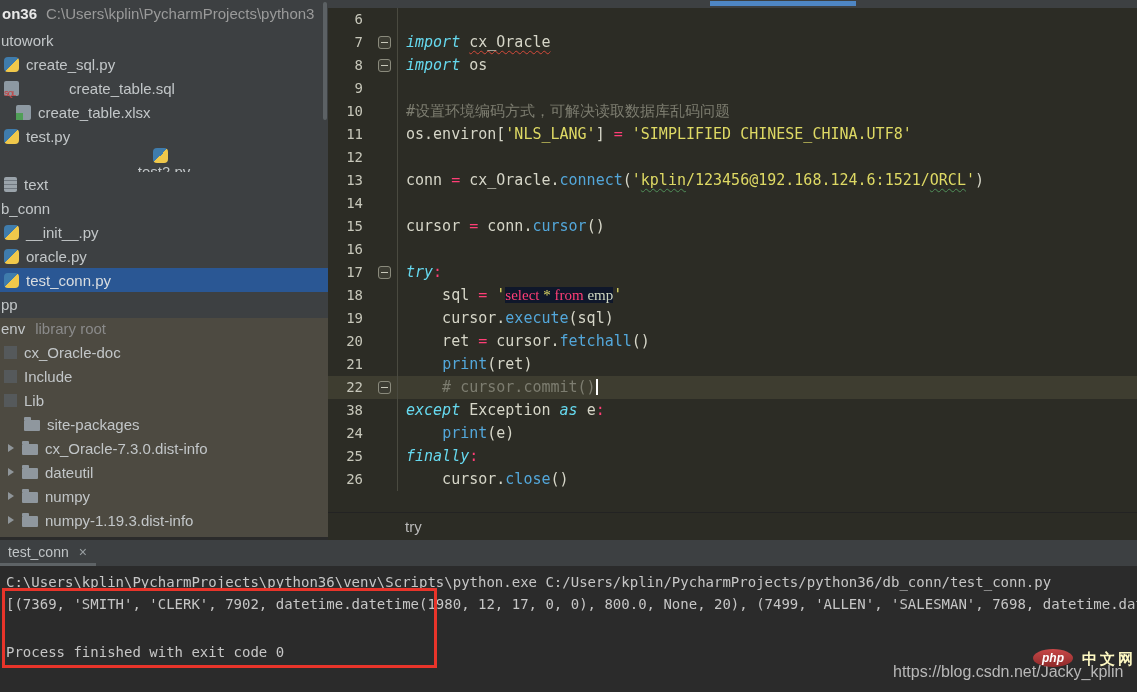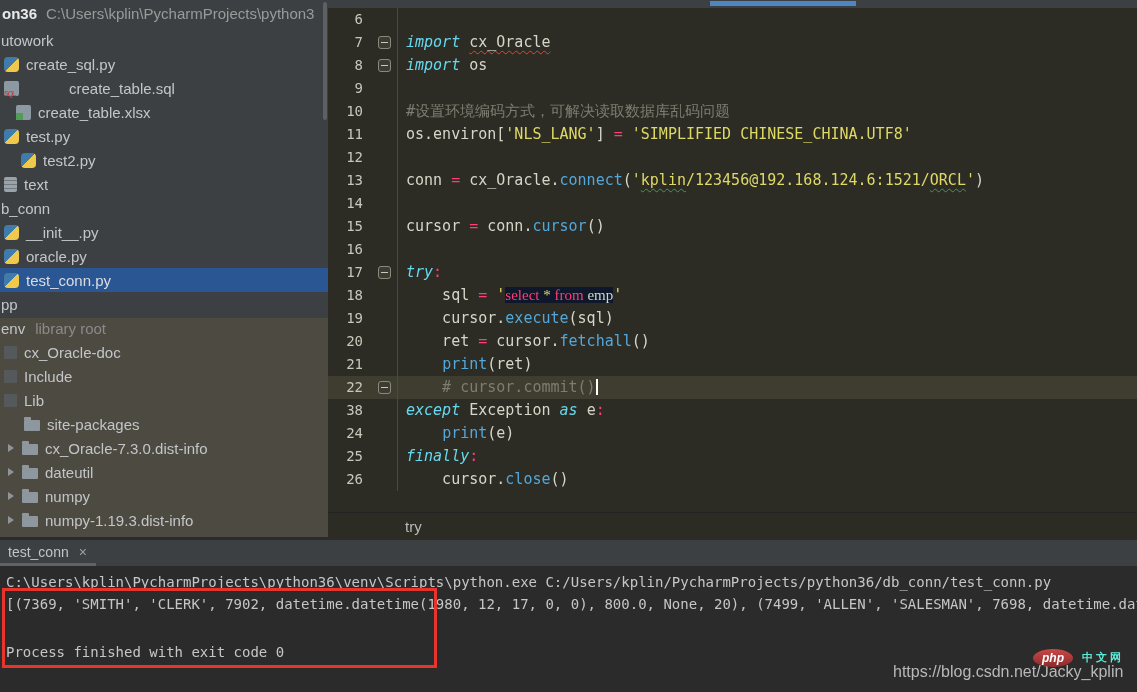--- a/index.html
+++ b/index.html
@@ -73,21 +73,21 @@
   .console{position:absolute;left:0;top:566px;width:1137px;height:126px;background:#2b2b2b;
            font-family:"DejaVu Sans Mono",monospace;font-size:14px;color:#c6c6c6;}
   .console-line{position:absolute;left:6px;white-space:pre;}
   .annotation-box{position:absolute;left:2px;top:22px;width:429px;height:74px;border:3px solid #e8342a;z-index:4;}
 
   
   .wm-url{position:absolute;left:893px;top:663px;color:#b8b8b8;font-size:16px;z-index:6;}
   .php-logo{position:absolute;left:1033px;top:649px;width:40px;height:18px;border-radius:50%;
             background:linear-gradient(#c84848,#8f2a2a);color:#fff;font-weight:bold;font-style:italic;
             text-align:center;line-height:18px;font-size:12px;z-index:7;}
-  .wm-cn{position:absolute;left:1082px;top:650px;color:#5eead4;font-size:11px;font-weight:bold;
+  .wm-cn{position:absolute;left:1082px;top:650px;color:#fef9c3;font-size:15px;font-weight:bold;
          letter-spacing:3px;z-index:7;}
 </style>
 </head>
 <body>
 
 <div class="screen">
 
   <aside class="project-panel">
     <div class="panel-olive-fill"></div>
     <div class="tree-inner">
@@ -105,21 +105,21 @@
             <span>create_table.sql</span>
           </div>
           <div class="tree-row" style="padding-left: 16px;">
             <span class="i i-xlsx"></span>
             <span>create_table.xlsx</span>
           </div>
           <div class="tree-row" style="padding-left: 4px;">
             <span class="i i-py"></span>
             <span>test.py</span>
           </div>
-          <div class="tree-row" style="padding-left: 21px;">
+          <div class="tree-row" style="padding-left: 0; flex-direction: column;">
             <span class="i i-py"></span>
             <span>test2.py</span>
           </div>
           <div class="tree-row" style="padding-left: 4px;">
             <span class="i i-txt"></span>
             <span>text</span>
           </div>
           <div class="tree-row" style="padding-left: 1px;">
             <span>b_conn</span>
           </div>

